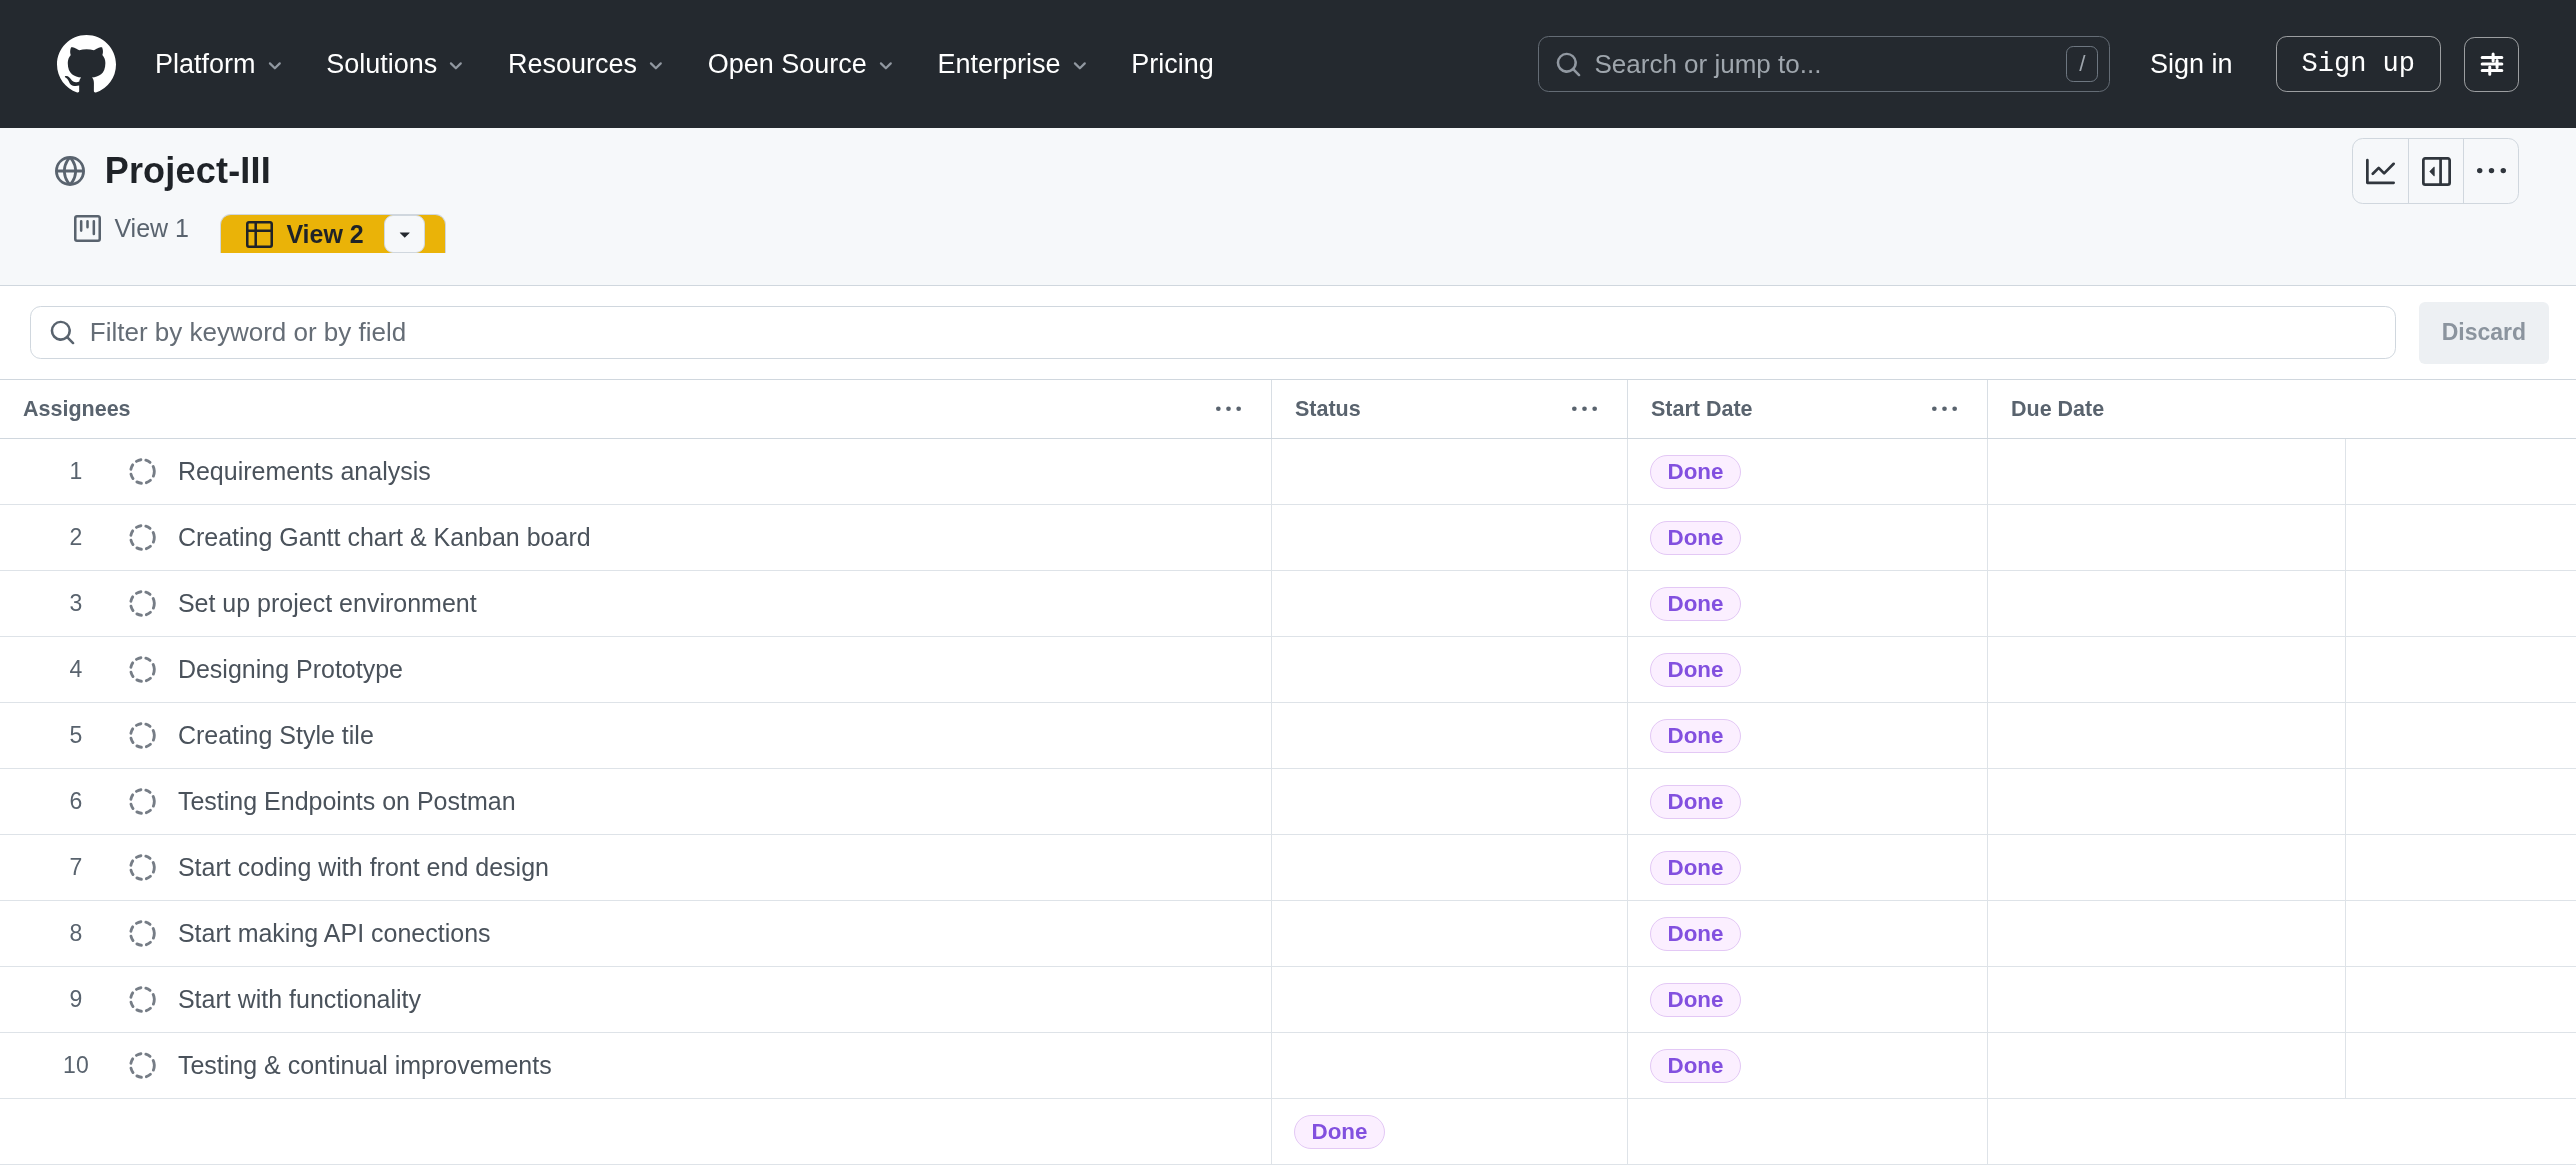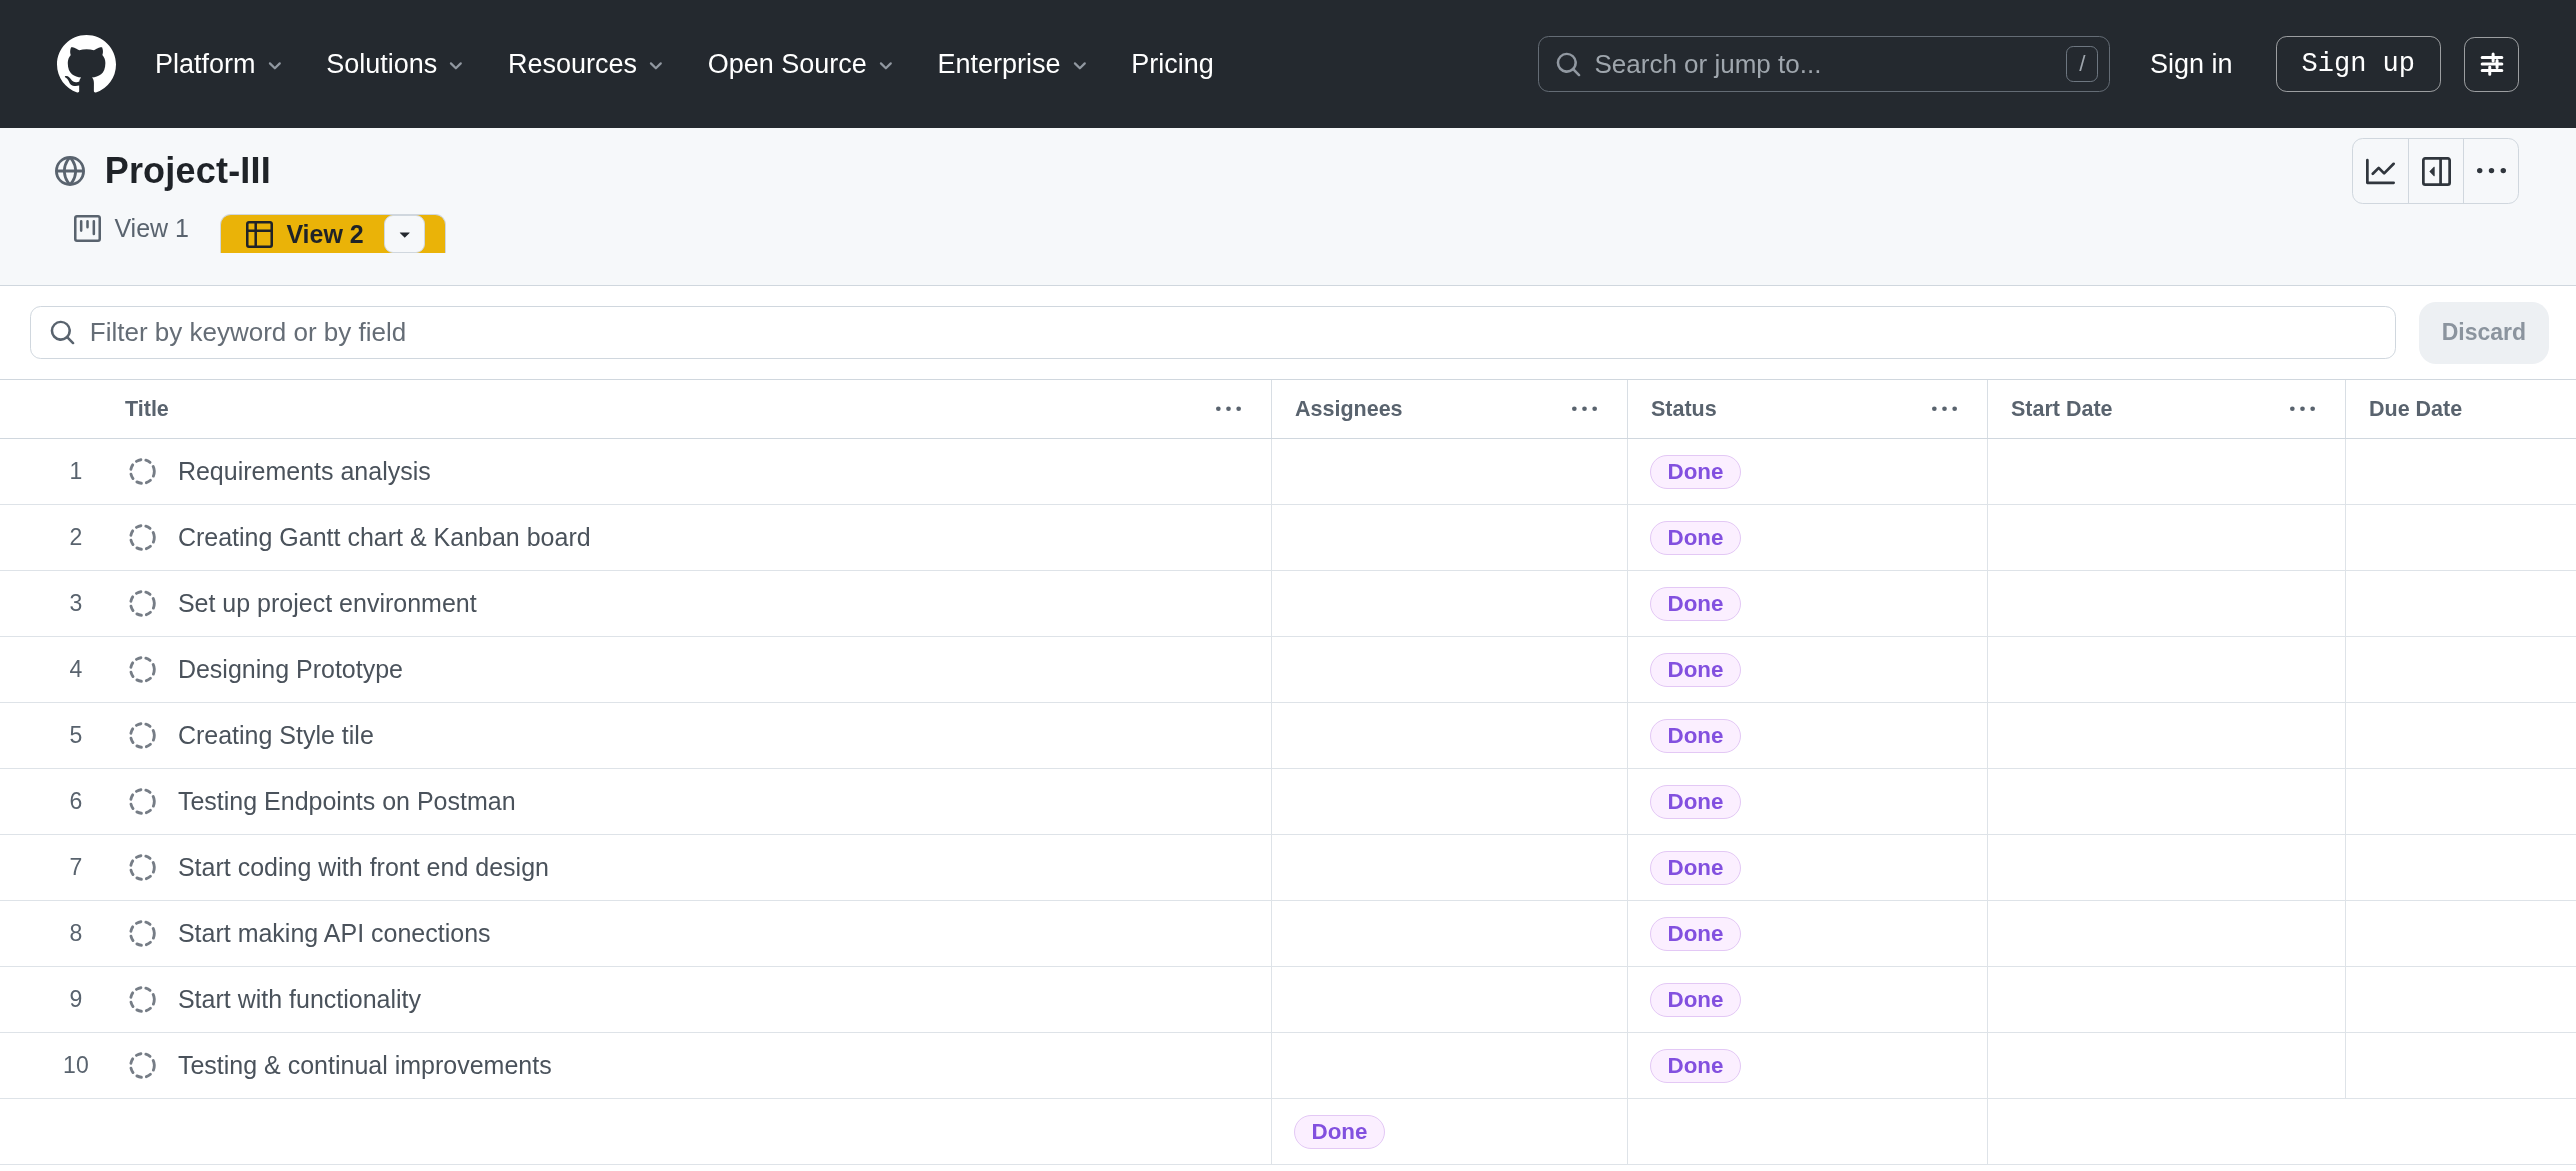--- a/index.html
+++ b/index.html
@@ -53,21 +53,21 @@
   .tab-caret .icn { width:21.5px; height:21.5px; }
 
   
   .filterbar { height:93px; background:#fff; display:flex; align-items:center; padding:0 27px 0 29.5px; gap:23px; }
   .filter-input { flex:1; height:53px; border:1.8px solid #d0d7de; border-radius:10.7px;
                   display:flex; align-items:center; padding:0 18px; gap:14.3px; background:#fff; }
   .filter-input .icn { width:27px; height:27px; color:#59636e; }
   .filter-input input { border:none; outline:none; flex:1; font-size:26px; color:#1f2328;
                         font-family:inherit; background:transparent; }
   .filter-input input::placeholder { color:#656d76; }
-  .discard-btn { height:62px; padding:0 23px; background:#edf0f3; border:none; border-radius:17px;
+  .discard-btn { height:62px; padding:0 23px; background:#edf0f3; border:none; border-radius:6px;
                  font-size:23px; font-weight:700; color:#8b949e; font-family:inherit; }
 
   
   .table { border-top:1.8px solid #d0d7de; }
   .thead, .tr { display:grid; grid-template-columns:1272px 356px 360px 358px minmax(0,1fr); }
   .thead { height:59px; border-bottom:1.8px solid #d0d7de; }
   .th { display:flex; align-items:center; padding:0 30px 0 23px; font-size:21.5px; font-weight:700;
         color:#59636e; border-right:1.8px solid #d8dee4; cursor:pointer; }
   .th:last-child { border-right:none; }
   .th-title { padding-left:125px; }
@@ -226,28 +226,20 @@
           <path d="M10.68 11.74a6 6 0 0 1-7.922-8.982 6 6 0 0 1 8.982 7.922l3.04 3.04a.749.749 0 0 1-.326 1.275.749.749 0 0 1-.734-.215ZM11.5 7a4.499 4.499 0 1 0-8.997 0A4.499 4.499 0 0 0 11.5 7Z"></path>
         </svg>
       </span>
     <input type="text" placeholder="Filter by keyword or by field" style="">
   </div>
   <button class="discard-btn">Discard</button>
 </div>
 
 <div class="table">
   <div class="thead">
-      <div class="th th-title">
-        <span>Title</span>
-        <span class="icn kebab">
-          <svg viewBox="0 0 16 16" fill="currentColor">
-            <path d="M8 9a1.5 1.5 0 1 0 0-3 1.5 1.5 0 0 0 0 3ZM1.5 9a1.5 1.5 0 1 0 0-3 1.5 1.5 0 0 0 0 3Zm13 0a1.5 1.5 0 1 0 0-3 1.5 1.5 0 0 0 0 3Z"></path>
-          </svg>
-        </span>
-      </div>
       <div class="th">
         <span>Assignees</span>
         <span class="icn kebab">
           <svg viewBox="0 0 16 16" fill="currentColor">
             <path d="M8 9a1.5 1.5 0 1 0 0-3 1.5 1.5 0 0 0 0 3ZM1.5 9a1.5 1.5 0 1 0 0-3 1.5 1.5 0 0 0 0 3Zm13 0a1.5 1.5 0 1 0 0-3 1.5 1.5 0 0 0 0 3Z"></path>
           </svg>
         </span>
       </div>
       <div class="th">
         <span>Status</span>

